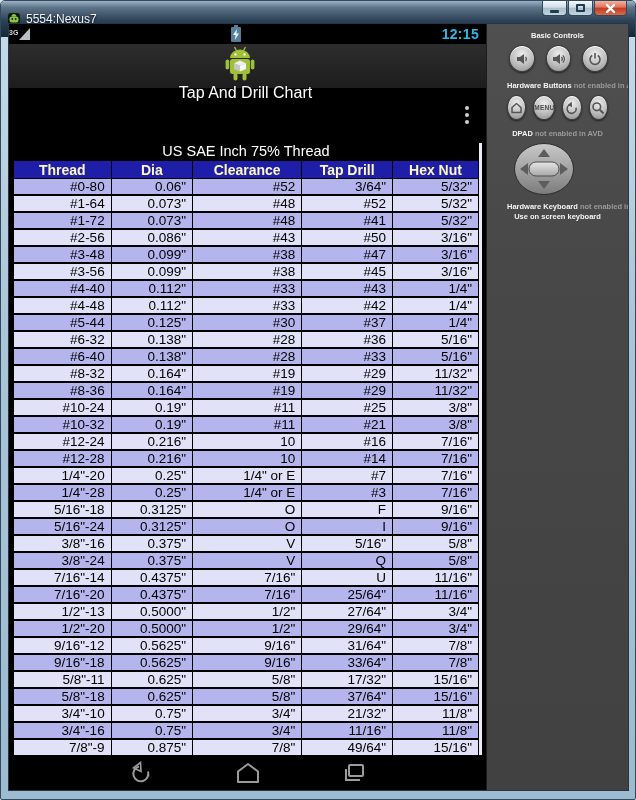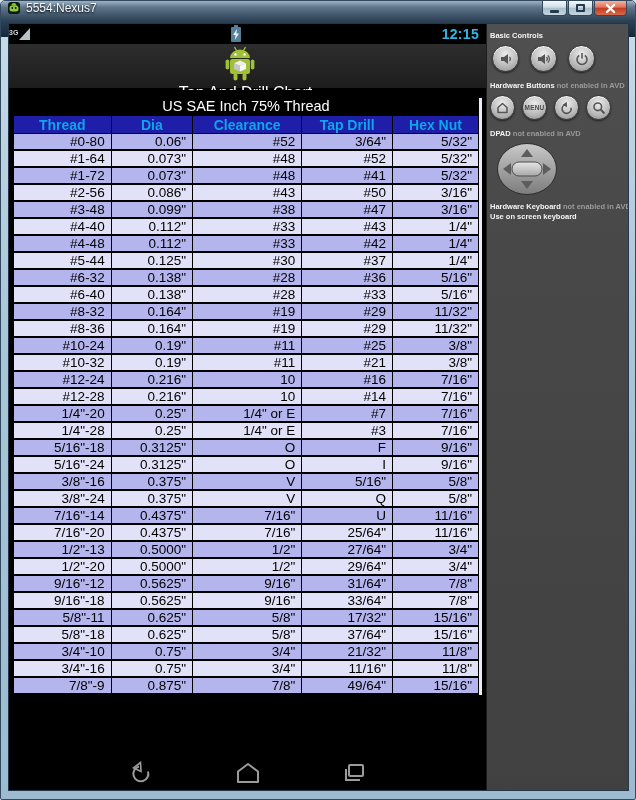--- a/index.html
+++ b/index.html
@@ -9,21 +9,21 @@
     position:relative; width:636px; height:800px;
     background:linear-gradient(180deg,#c9dcea 0%,#aac6d9 40%,#9cbbd0 100%);
     border:1px solid #33495e; border-radius:5px 5px 2px 2px;
     overflow:hidden;
   }
 
   
   .titlebar{
     position:absolute; top:0; left:0; right:0; height:36px;
     background:linear-gradient(180deg,#9db3c5 0%,#5e7488 18%,#2c4156 55%,#15283a 100%);
-    display:flex; padding-left:6px;
+    display:flex; align-items:center; padding-left:6px;
   }
   .tb-icon{ width:14px; height:14px; display:inline-flex; margin-right:5px; }
   .tb-title{ color:#f2f7fb; font-size:12px; text-shadow:0 1px 2px #000; }
   .win-controls{ position:absolute; top:0; right:8px; display:flex; }
   .wbtn{
     height:15px; border:1px solid #32475a; border-top:none;
     border-radius:0 0 4px 4px; display:flex; align-items:center; justify-content:center;
     background:linear-gradient(180deg,#f4f8fb 0%,#cfdde7 45%,#a9becb 50%,#c4d5df 100%);
     margin-left:1px; cursor:pointer;
   }
@@ -54,49 +54,49 @@
 
   .actionbar{
     height:46px; background:linear-gradient(180deg,#2d2d2d 0%,#1d1d1d 100%);
     border-bottom:2px solid #000; display:flex; align-items:center; padding:0 14px 0 10px;flex-direction:column;
   }
   .appicon{ width:36px; height:40px; display:inline-flex; margin-right:12px; }
   .apptitle{ color:#fff; font-size:16px; }
   .overflow{ margin-left:auto; display:flex; flex-direction:column; gap:3px; padding:4px 3px; cursor:pointer; }
   .overflow i{ width:4px; height:4px; border-radius:50%; background:#cfcfcf; display:block; }
 
-  .content{ flex:1; overflow:hidden; position:relative; background:#000; }
+  .content{ flex:1; overflow:hidden; position:relative; background:#000;margin-top:45px; }
 
   .tablewrap{ position:relative; margin:8px 4px 0 4px; border-right:3px solid #ececf5; }
   .caption{
     height:17px; background:#000; color:#fff; font-size:14.5px;
     text-align:center; line-height:16px;
   }
   table{ width:100%; border-collapse:collapse; table-layout:fixed; }
   thead th{
-    background:#1e1ea8; color:#0ea5e9; font-weight:bold; font-size:14px;
+    background:#1e1ea8; color:#fef9c3; font-weight:bold; font-size:14px;
     height:18px; text-align:center; border:1px solid #000; line-height:16px;
   }
   tbody td{
     height:15.5px; font-size:13.5px; color:#000; text-align:right;
     padding-right:6px; border-left:1px solid #000; border-right:1px solid #000;
     border-bottom:2px solid #000; line-height:15px; overflow:hidden; white-space:nowrap;
   }
   tbody tr:nth-child(odd) td{ background:#b5b5ee; }
   tbody tr:nth-child(even) td{ background:#e1e1f8; }
 
   .navbar{
     height:35px; background:#000; display:flex; align-items:center; justify-content:center; gap:76px;
   }
   .navicon{ width:30px; height:24px; display:inline-flex; align-items:center; justify-content:center; cursor:pointer; }
 
   
   .panel{
     flex:1; background:linear-gradient(180deg,#505050 0%,#484848 30%,#414141 100%);
-    border-left:1px solid #1d1d1d; padding:7px 3px; overflow:hidden;
+    border-left:1px solid #1d1d1d; padding:7px 20px; overflow:hidden;text-align:center;
   }
   .plabel{ font-size:7.5px; color:#ededed; white-space:nowrap; margin-bottom:4px; }
   .plabel b{ font-weight:bold; color:#f5f5f5; }
   .plabel .note{ color:#9b9b9b; font-weight:bold; }
   .btnrow{ display:flex; gap:11px; margin:5px 0 9px 2px; }
   .btnrow.hw{ gap:7px; margin-left:0; }
   .cbtn{
     width:27px; height:27px; border-radius:50%;
     background:radial-gradient(circle at 50% 32%,#ededed 0%,#bcbcbc 55%,#8d8d8d 100%);
     border:1px solid #3c3c3c; box-shadow:inset 0 1px 1px #fff,0 1px 2px rgba(0,0,0,.6);
@@ -231,20 +231,27 @@
                   <td>3/16"</td>
                 </tr>
                 <tr>
                   <td>#3-48</td>
                   <td>0.099"</td>
                   <td>#38</td>
                   <td>#47</td>
                   <td>3/16"</td>
                 </tr>
                 <tr>
+                  <td>#3-56</td>
+                  <td>0.099"</td>
+                  <td>#38</td>
+                  <td>#45</td>
+                  <td>3/16"</td>
+                </tr>
+                <tr>
                   <td>#4-40</td>
                   <td>0.112"</td>
                   <td>#33</td>
                   <td>#43</td>
                   <td>1/4"</td>
                 </tr>
                 <tr>
                   <td>#4-48</td>
                   <td>0.112"</td>
                   <td>#33</td>

